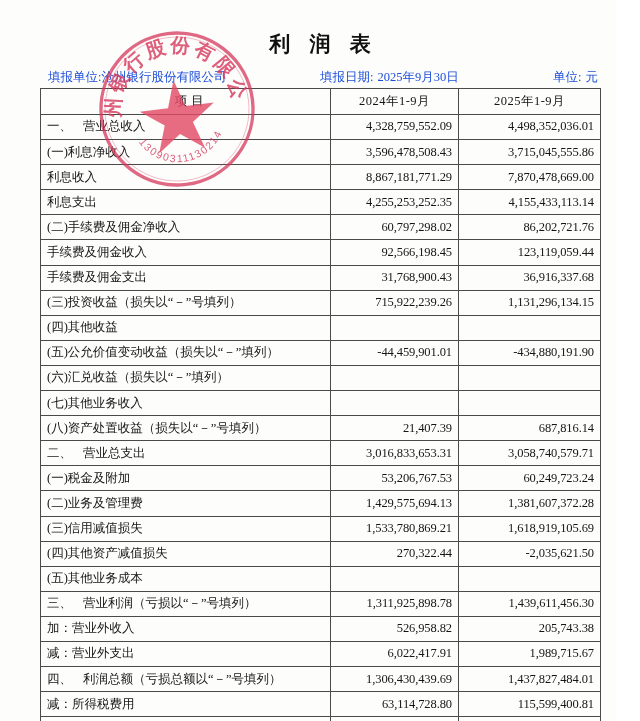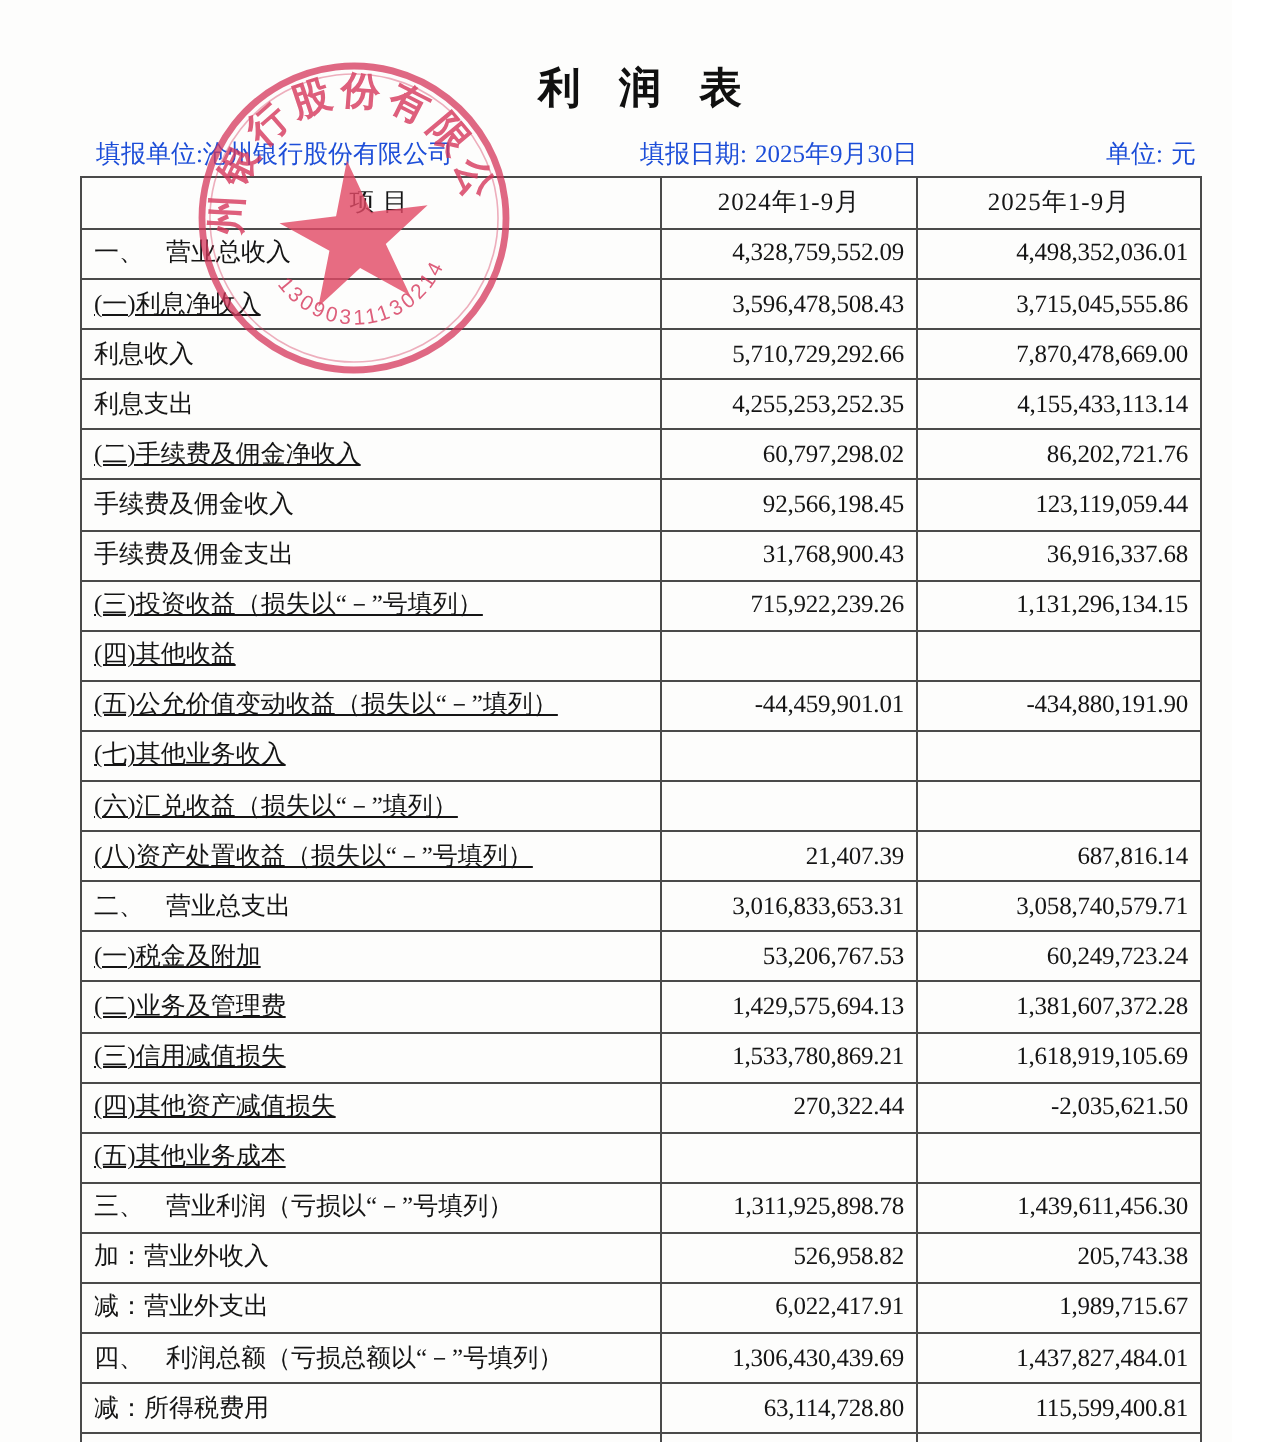--- a/index.html
+++ b/index.html
@@ -73,21 +73,21 @@
     height: 26px;
     letter-spacing: 0.5px;
   }
   th.hdr-item { letter-spacing: 8px; text-indent: 8px; margin-left: 26px; }
 
   td.item { text-align: left; white-space: nowrap; }
   td.num  { text-align: right; white-space: nowrap; font-size: 12.5px; letter-spacing: -0.1px; margin-top: 31px; }
 
   
   .lv0 { padding-left: 2px; }
-  .lv1 { padding-left: 26px; text-decoration: underline; }
+  .lv1 { padding-left: 26px; }
   .lv2 { padding-left: 52px; }
   .lv3 { padding-left: 40px; }
 
   .lv0 .num-prefix { display: inline-block; min-width: 36px; }
 
   
   .seal {
     position: absolute;
     left: 96px; top: 28px;
     width: 162px; height: 162px;
@@ -138,21 +138,21 @@
           <td class="num">4,328,759,552.09</td>
           <td class="num">4,498,352,036.01</td>
         </tr>
         <tr>
           <td class="item lv1"><span>(一)利息净收入</span></td>
           <td class="num">3,596,478,508.43</td>
           <td class="num">3,715,045,555.86</td>
         </tr>
         <tr>
           <td class="item lv2"><span>利息收入</span></td>
-          <td class="num">5,710,729,292.66</td>
+          <td class="num">8,867,181,771.29</td>
           <td class="num">7,870,478,669.00</td>
         </tr>
         <tr>
           <td class="item lv2"><span>利息支出</span></td>
           <td class="num">4,255,253,252.35</td>
           <td class="num">4,155,433,113.14</td>
         </tr>
         <tr>
           <td class="item lv1"><span>(二)手续费及佣金净收入</span></td>
           <td class="num">60,797,298.02</td>
@@ -177,26 +177,26 @@
           <td class="item lv1"><span>(四)其他收益</span></td>
           <td class="num"></td>
           <td class="num"></td>
         </tr>
         <tr>
           <td class="item lv1"><span>(五)公允价值变动收益（损失以“－”填列）</span></td>
           <td class="num">-44,459,901.01</td>
           <td class="num">-434,880,191.90</td>
         </tr>
         <tr>
+          <td class="item lv1"><span>(六)汇兑收益（损失以“－”填列）</span></td>
+          <td class="num"></td>
+          <td class="num"></td>
+        </tr>
+        <tr>
           <td class="item lv1"><span>(七)其他业务收入</span></td>
-          <td class="num"></td>
-          <td class="num"></td>
-        </tr>
-        <tr>
-          <td class="item lv1"><span>(六)汇兑收益（损失以“－”填列）</span></td>
           <td class="num"></td>
           <td class="num"></td>
         </tr>
         <tr>
           <td class="item lv1"><span>(八)资产处置收益（损失以“－”号填列）</span></td>
           <td class="num">21,407.39</td>
           <td class="num">687,816.14</td>
         </tr>
         <tr>
           <td class="item lv0"><span class="num-prefix">二、</span><span>营业总支出</span></td>

